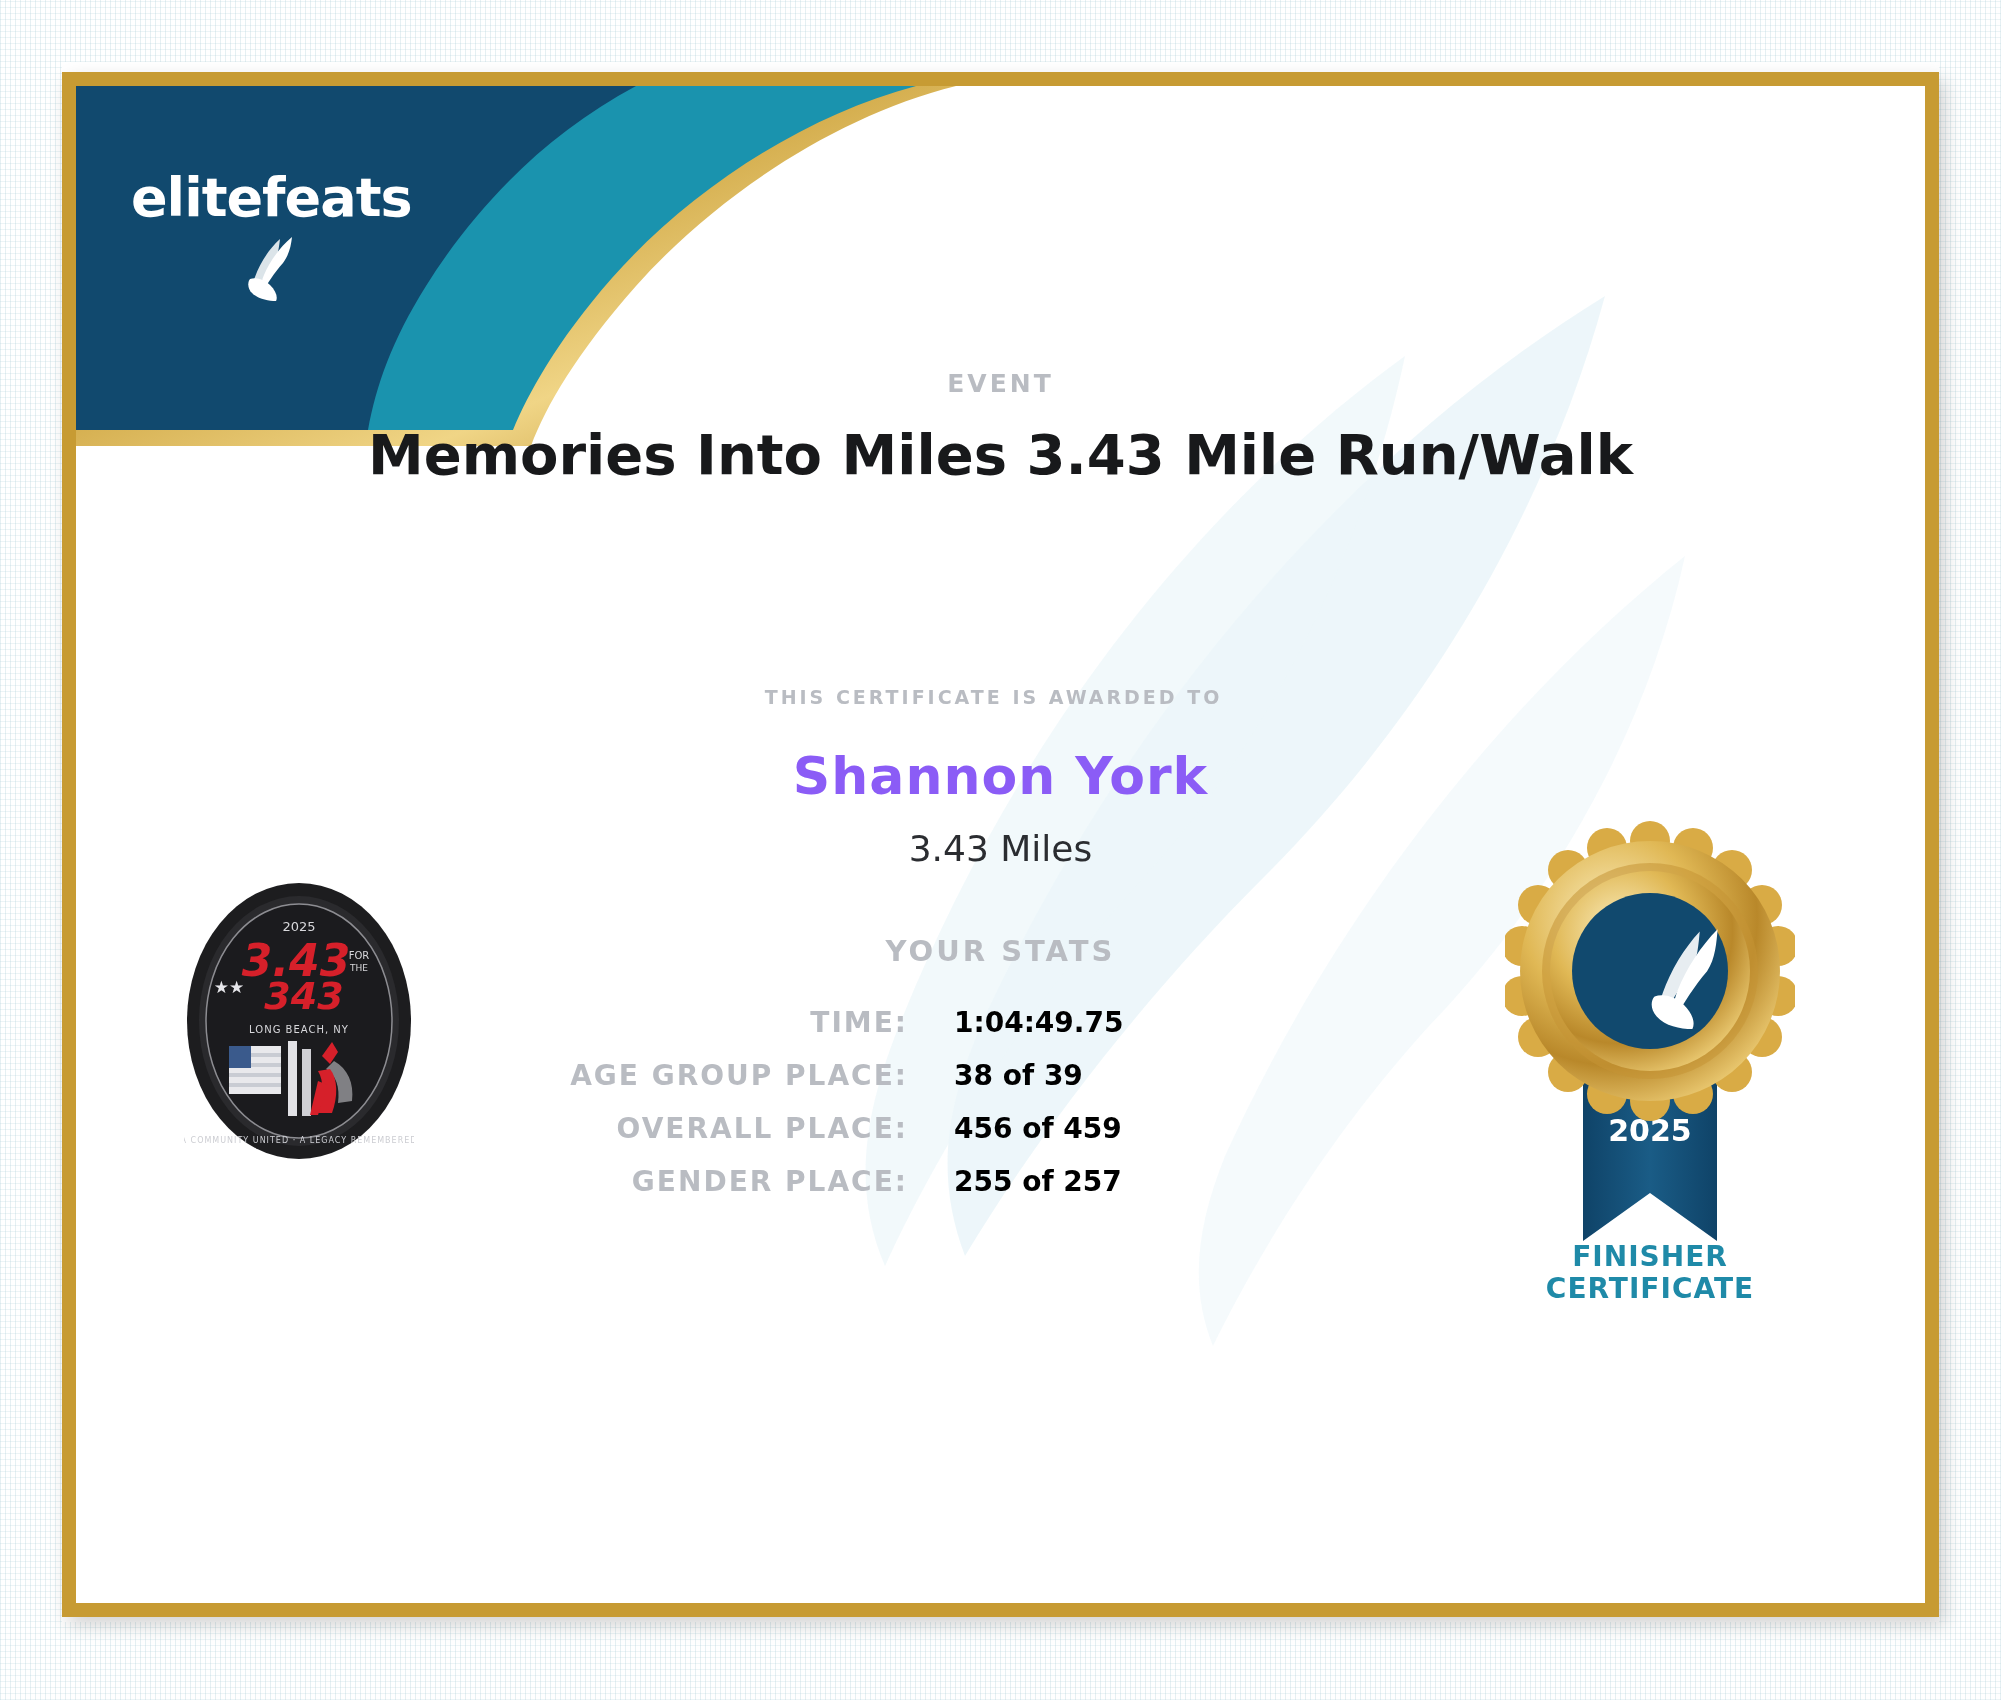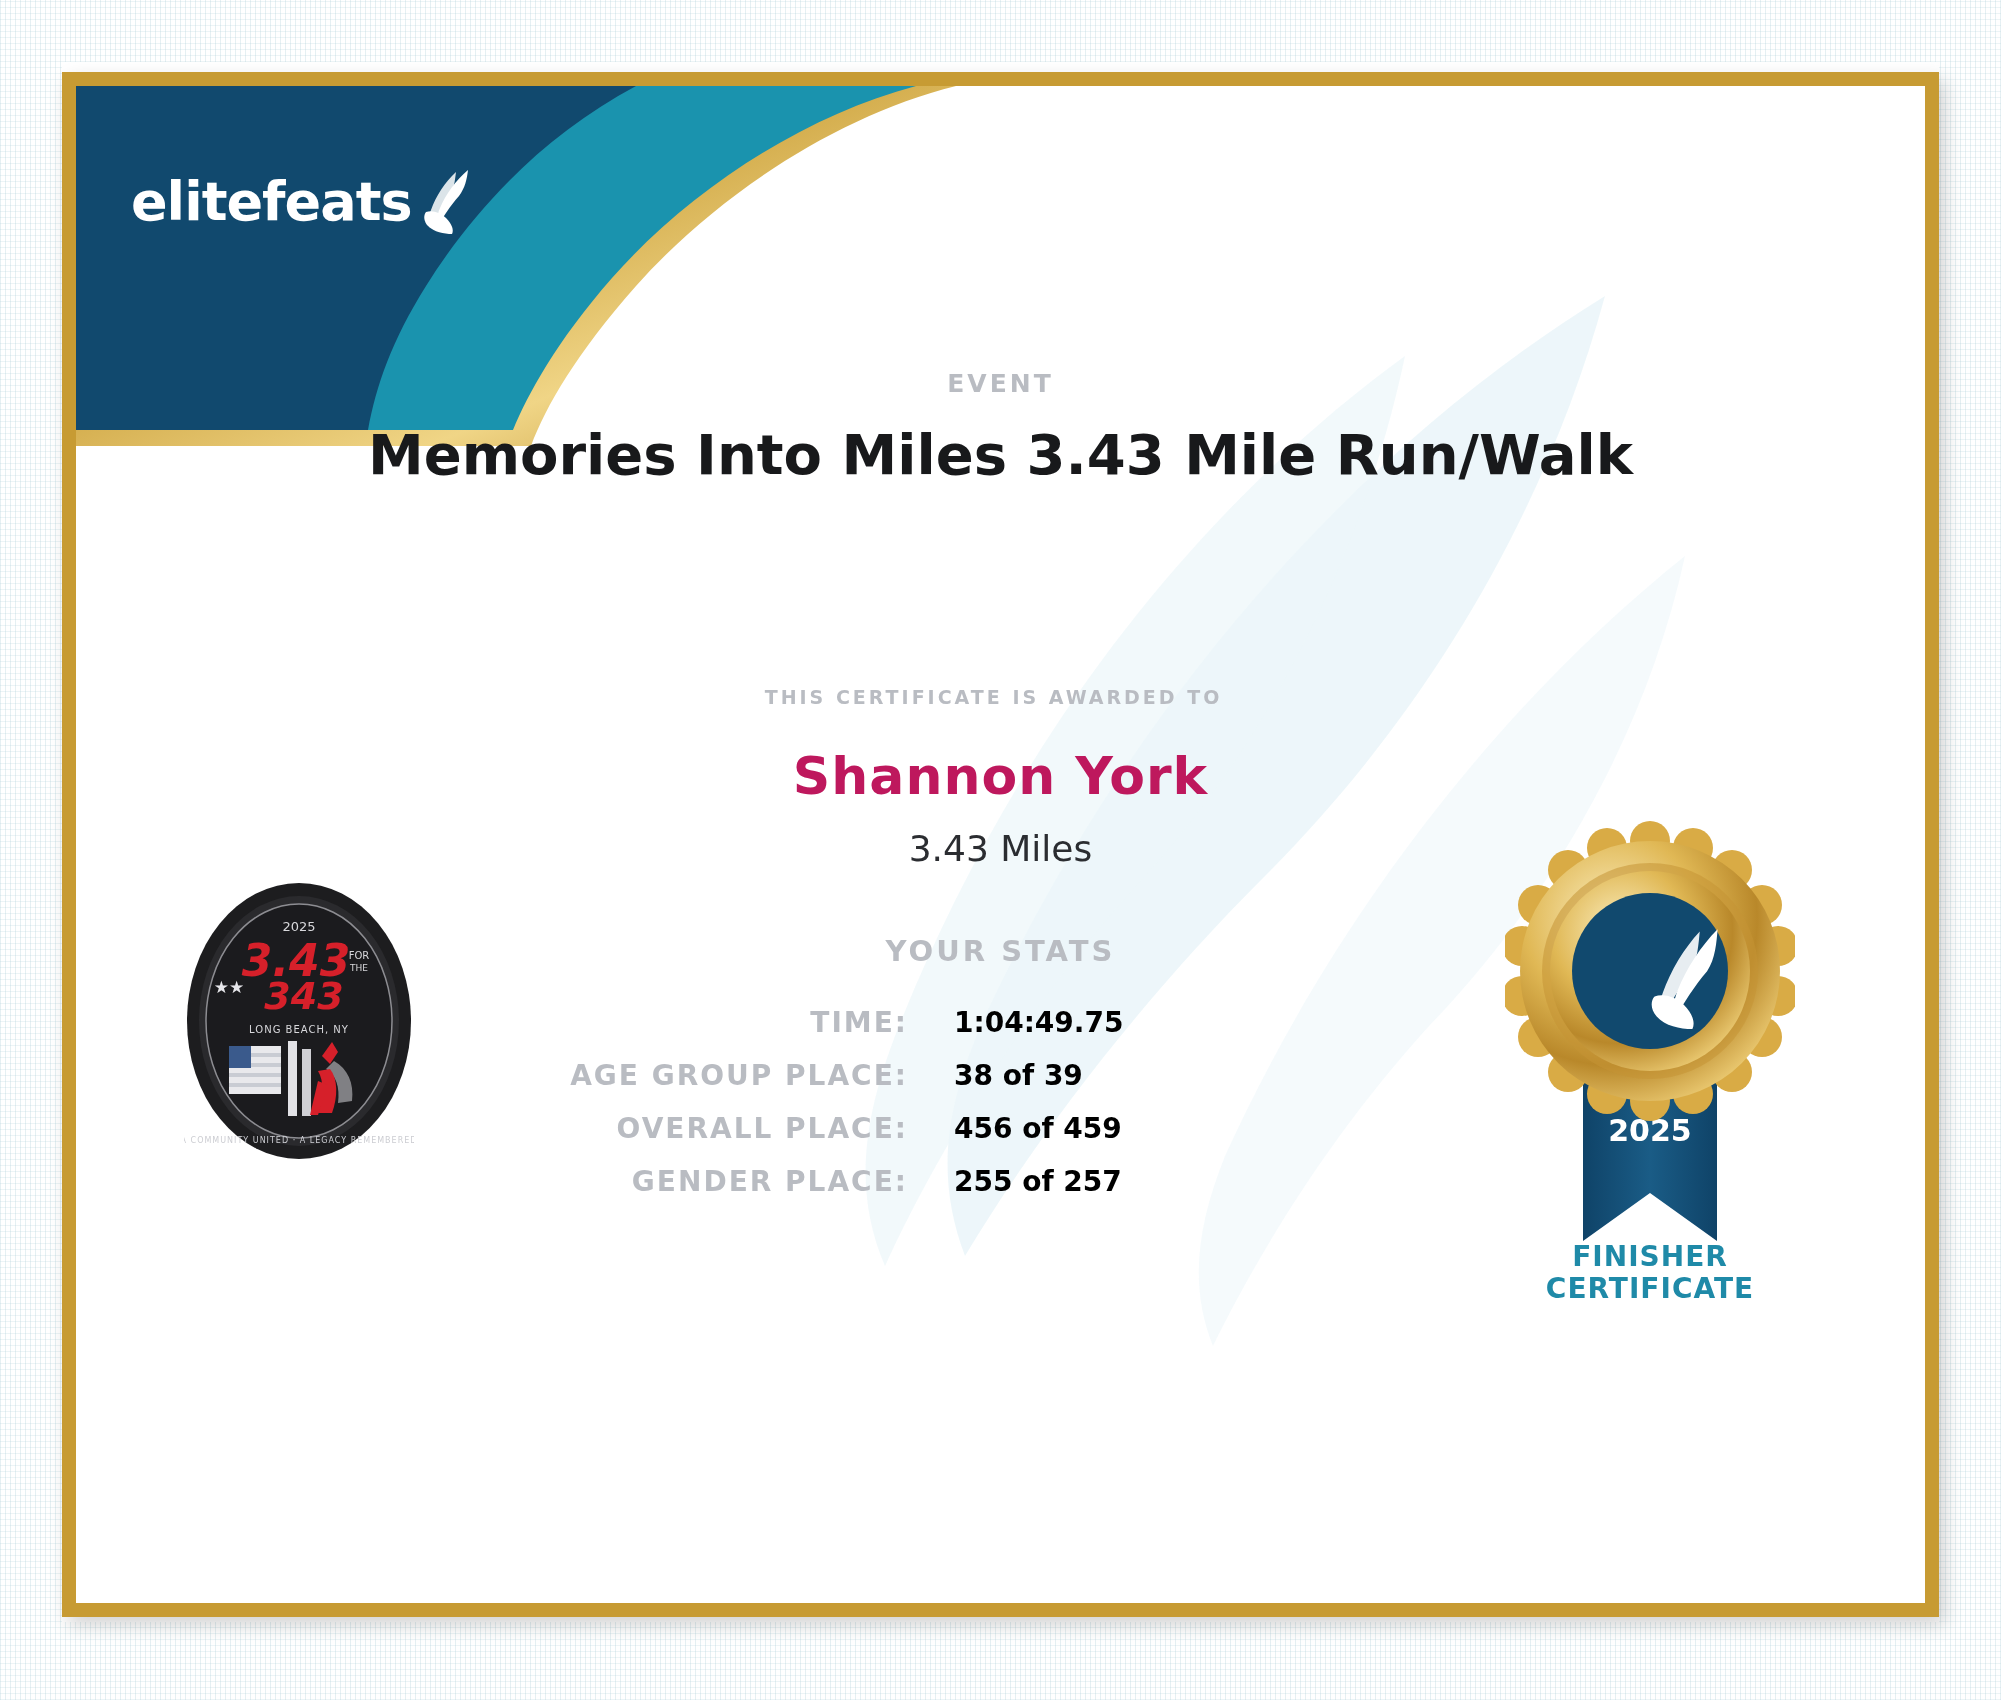--- a/index.html
+++ b/index.html
@@ -80,20 +80,21 @@
     height: 360px;
   }
 
   .brand {
     position: absolute;
     left: 55px;
     top: 80px;
     display: flex;
     align-items: center;
     gap: 4px;
+    flex-direction: column;
   }
   .brand-text {
     color: #ffffff;
     font-size: 54px;
     font-weight: bold;
     letter-spacing: -1px;
     font-family: "DejaVu Sans", sans-serif;
   }
 
   
@@ -130,21 +131,21 @@
     left: 0; right: 14px;
     top: 600px;
     font-size: 19px;
   }
   .recipient {
     position: absolute;
     left: 0; right: 0;
     top: 660px;
     font-size: 52px;
     font-weight: bold;
-    color: #be185d;
+    color: #8b5cf6;
     letter-spacing: 1px;
   }
   .distance {
     position: absolute;
     left: 0; right: 0;
     top: 742px;
     font-size: 36px;
     color: #2b2d31;
   }
   .stats-label {

